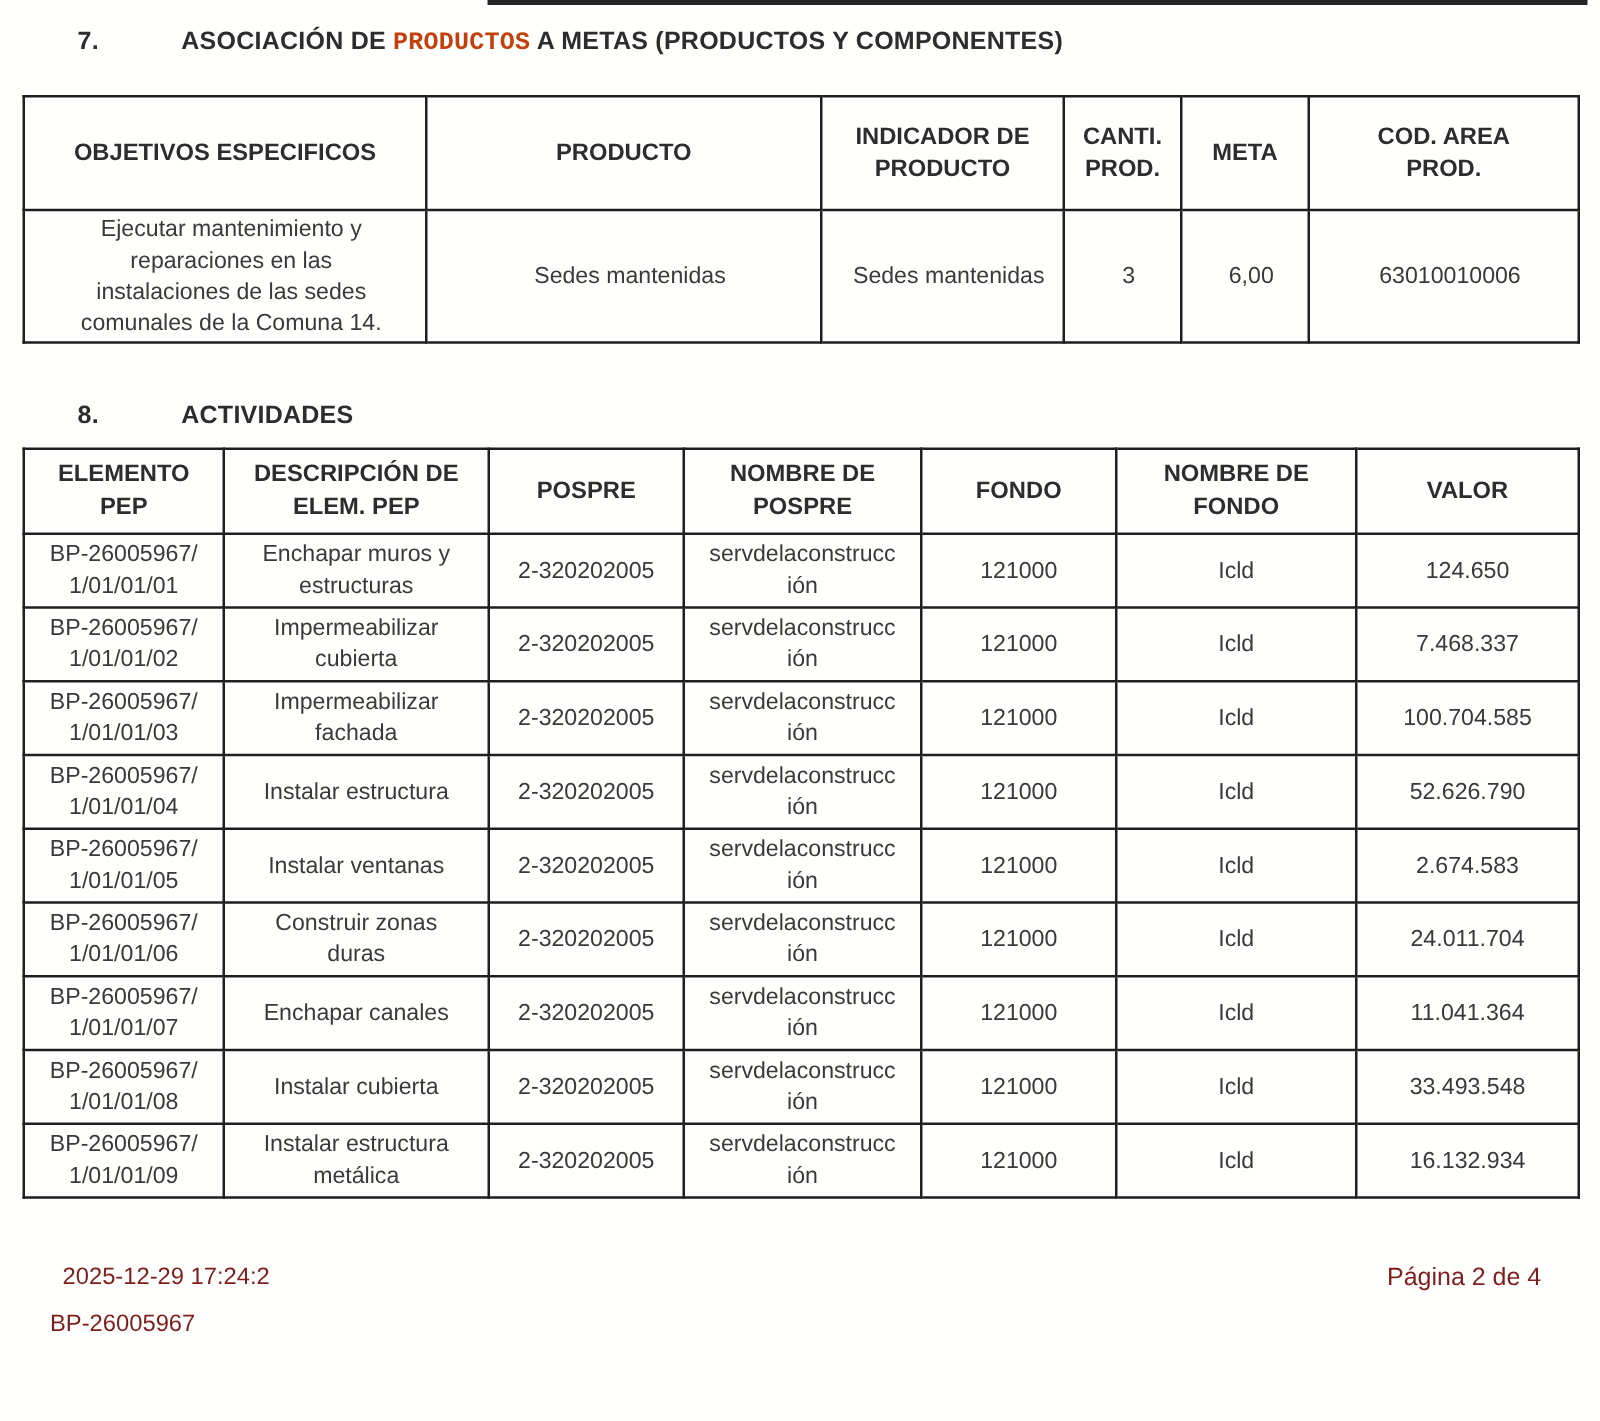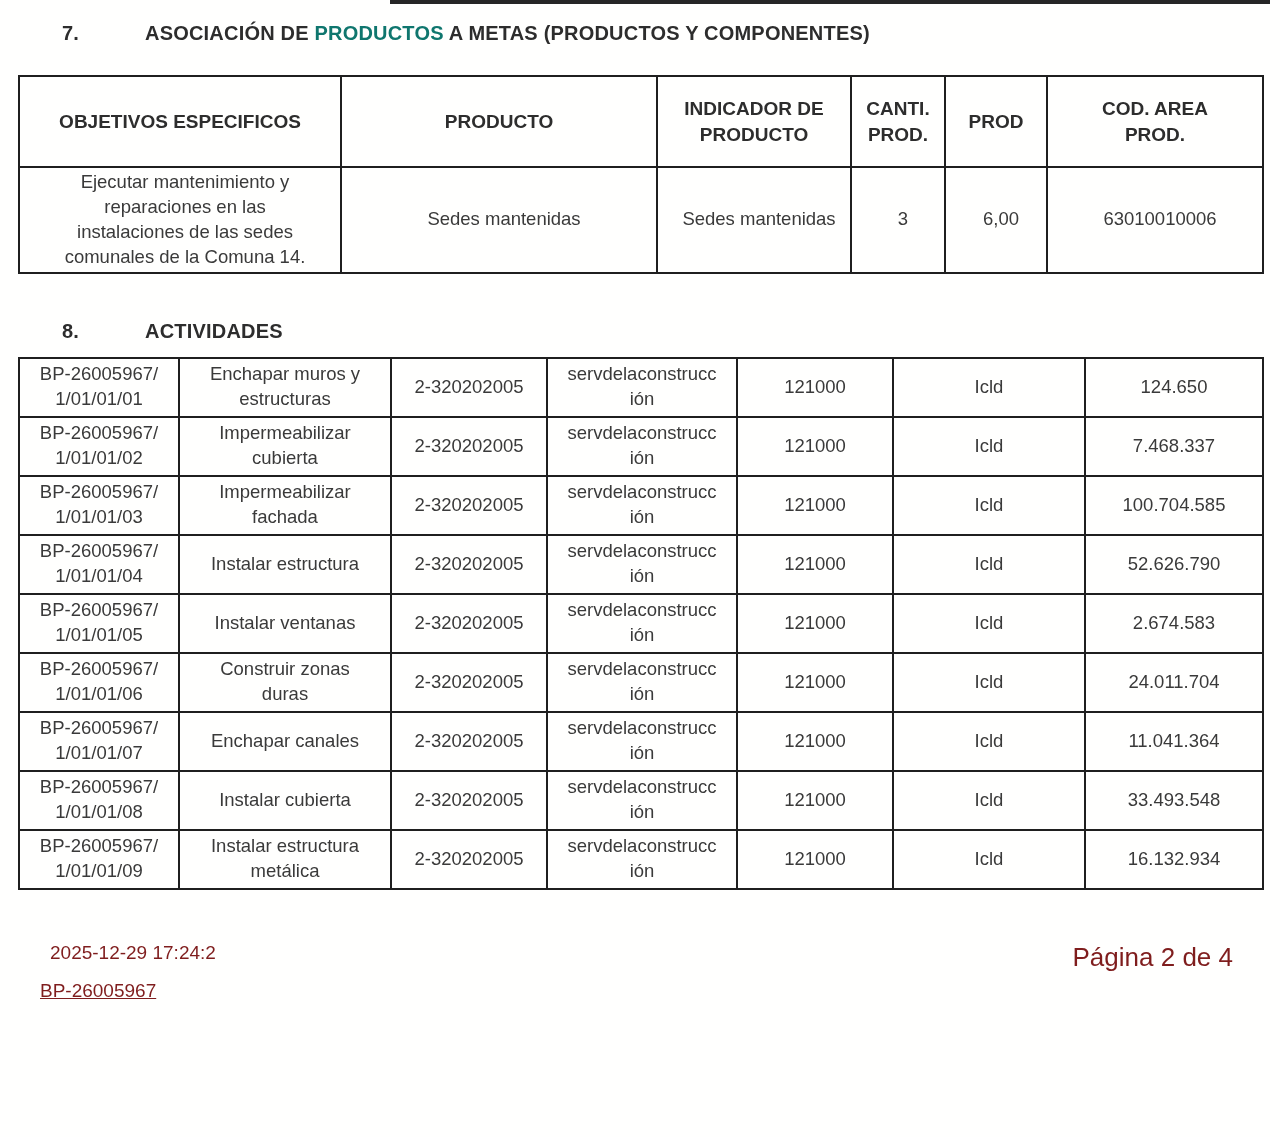--- a/index.html
+++ b/index.html
@@ -32,21 +32,21 @@
     font-size: 20px;
     color: #2d2d2d;
     letter-spacing: 0.2px;
   }
   .section-heading .sec-num {
     width: 83px;
     flex: 0 0 83px;
   }
   .heading-7 { margin-top: 22px; }
   .heading-8 { margin-top: 46px; }
-  .hl-blue { color: #0f766e; }
+  .hl-blue { color: #c2410c; font-family: Liberation Mono, monospace; }
 
   table {
     border-collapse: collapse;
     table-layout: fixed;
     margin-left: 18px;
     width: 1244px;
   }
   th, td {
     border: 2px solid #1f1f1f;
     text-align: center;
@@ -98,27 +98,26 @@
   }
   .footer-timestamp {
     position: absolute;
     left: 50px;
     top: 2px;
   }
   .footer-docid {
     position: absolute;
     left: 40px;
     top: 40px;
-    text-decoration: underline;
   }
   .footer-page {
     position: absolute;
     right: 47px;
     top: 2px;
-    font-size: 26px;
+    font-size: 20px;
   }
 </style>
 </head>
 <body>
 
 <div class="page">
 
   <div class="top-cut-bar"></div>
 
   <div class="section-heading heading-7">
@@ -136,21 +135,21 @@
         <col class="pt-c6">
     </colgroup>
     <tbody>
       <tr>
         <th>OBJETIVOS ESPECIFICOS</th>
         <th>PRODUCTO</th>
         <th>INDICADOR DE
 PRODUCTO</th>
         <th>CANTI.
 PROD.</th>
-        <th>PROD</th>
+        <th>META</th>
         <th>COD. AREA
 PROD.</th>
       </tr>
       <tr>
         <td>Ejecutar mantenimiento y
 reparaciones en las
 instalaciones de las sedes
 comunales de la Comuna 14.</td>
         <td>Sedes mantenidas</td>
         <td>Sedes mantenidas</td>
@@ -171,20 +170,33 @@
       <col class="at-c1">
         <col class="at-c2">
         <col class="at-c3">
         <col class="at-c4">
         <col class="at-c5">
         <col class="at-c6">
         <col class="at-c7">
     </colgroup>
     <tbody>
       <tr>
+        <th>ELEMENTO
+PEP</th>
+        <th>DESCRIPCIÓN DE
+ELEM. PEP</th>
+        <th>POSPRE</th>
+        <th>NOMBRE DE
+POSPRE</th>
+        <th>FONDO</th>
+        <th>NOMBRE DE
+FONDO</th>
+        <th>VALOR</th>
+      </tr>
+      <tr>
         <td>BP-26005967/
 1/01/01/01</td>
         <td>Enchapar muros y
 estructuras</td>
         <td>2-320202005</td>
         <td>servdelaconstrucc
 ión</td>
         <td>121000</td>
         <td>Icld</td>
         <td>124.650</td>

